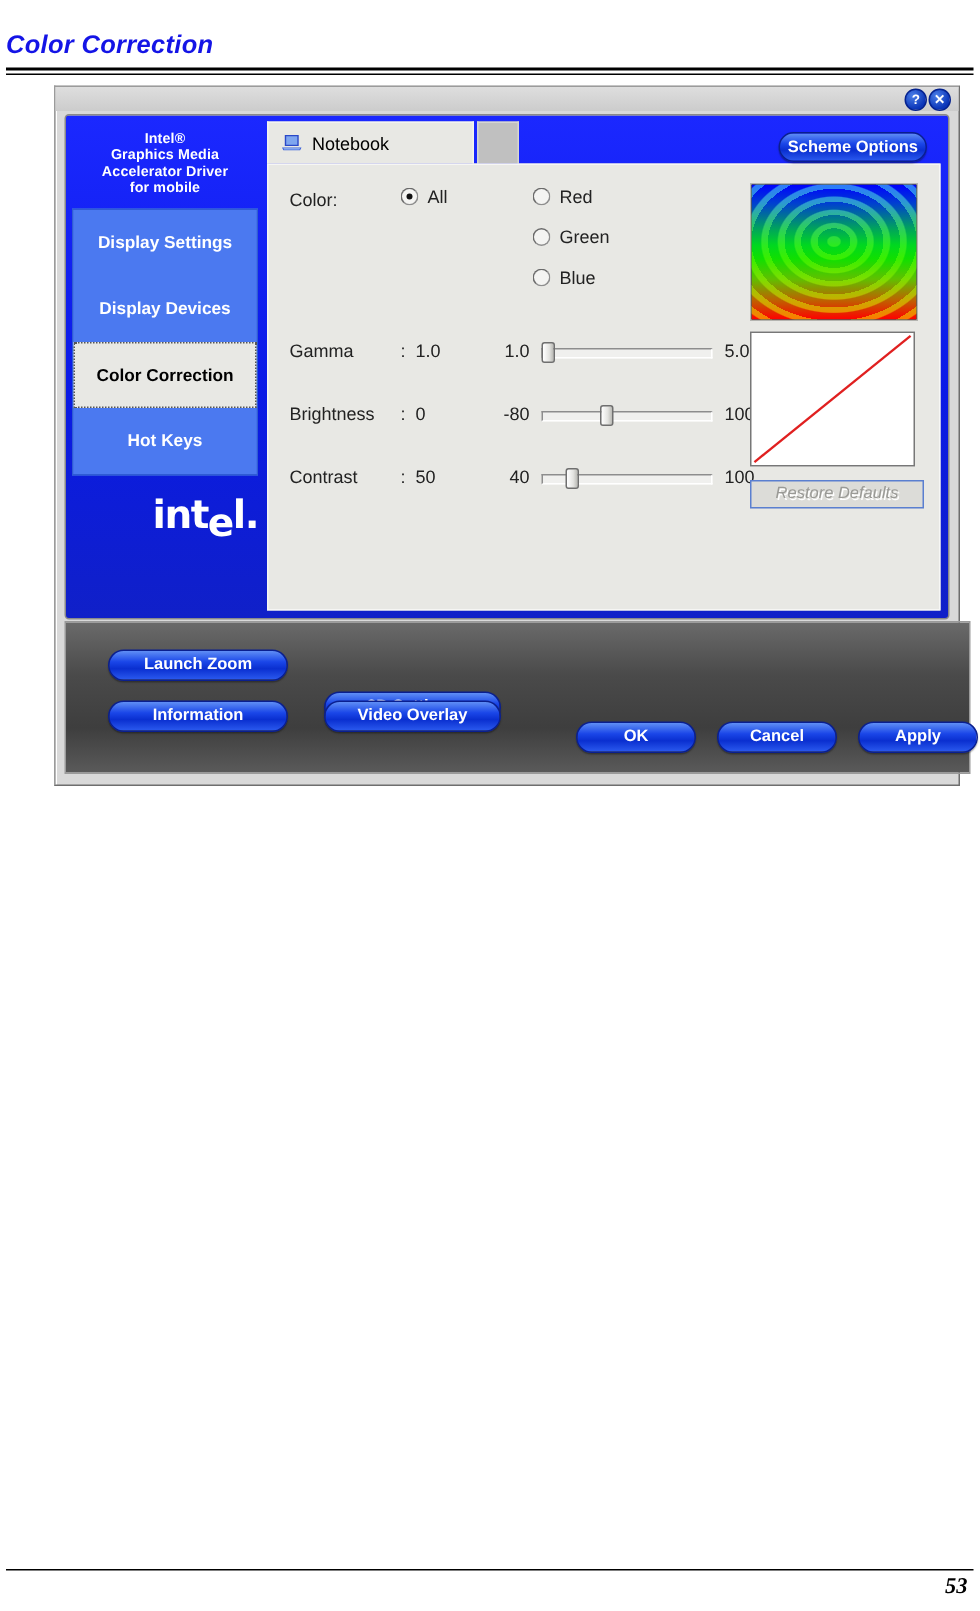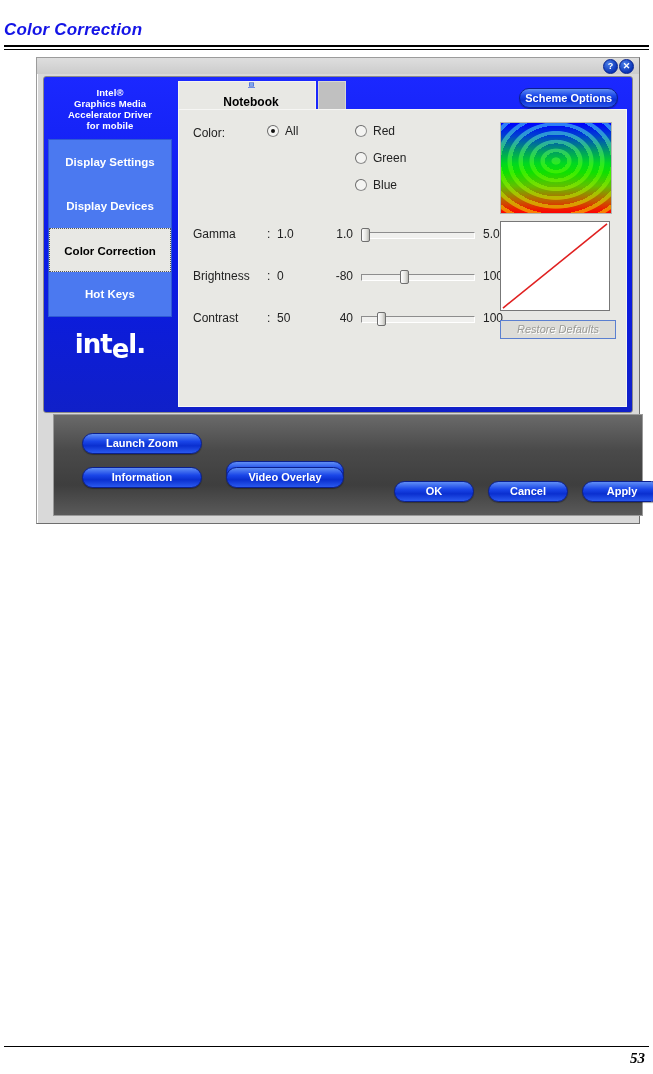--- a/index.html
+++ b/index.html
@@ -59,36 +59,36 @@
     height:44px;line-height:44px;text-align:center;
     color:#ffffff;font-size:11.5px;font-weight:bold;
     cursor:pointer;background:#4b79f0;
   }
   .nav-item.selected{
     background:#e8e8e4;color:#000000;
     border:1px dotted #555;
     box-sizing:border-box;
   }
   #intel-logo{
-    margin-top:6px;height:42px;display:flex;align-items:center;justify-content:center;
+    margin-top:6px;height:42px;display:flex;align-items:center;justify-content:flex-end;
   }
   #intel-logo .word{
     color:#ffffff;font-size:26px;font-weight:bold;letter-spacing:-1px;
     font-family:"DejaVu Sans",sans-serif;position:relative;display:inline-block;
   }
   #intel-logo .e{display:inline-block;position:relative;top:5px;}
 
   
   #content{
     position:absolute;left:134px;top:4px;width:449px;height:326px;
   }
   #tabstrip{position:relative;height:28px;}
   .tab{
     position:absolute;top:0;height:28px;box-sizing:border-box;
-    font-size:12px;font-weight:bold;color:#000;cursor:pointer;flex-direction:column;
+    font-size:12px;font-weight:normal;color:#000;cursor:pointer;
   }
   #tab-notebook{
     left:0;width:138px;background:#e8e8e4;
     border:1px solid #f3f3f0;border-bottom:none;
     display:flex;align-items:center;padding-left:8px;gap:6px;
   }
   #tab-blank{
     left:140px;width:28px;background:#c0c0c0;border:1px solid #d6d6d2;border-bottom:none;
   }
   .laptop-icon{width:15px;height:13px;display:block;}
@@ -185,23 +185,24 @@
   #curve-preview svg{display:block;width:100%;height:100%;}
   #restore-defaults{
     margin-top:9px;width:116px;height:19px;box-sizing:border-box;
     background:#dcdcd8;border:1px solid #5a7fd0;
     color:#9a9a96;font-size:11px;text-align:center;line-height:17px;
     text-shadow:1px 1px 0 #ffffff;cursor:default;
   }
 
   
   #bottombar{
-    position:absolute;left:16px;top:356px;width:588px;height:100px;
+    position:absolute;left:6px;top:356px;width:588px;height:100px;
     background:linear-gradient(180deg,#6a6a6a 0%,#4a4a4a 35%,#3e3e3e 70%,#5a5a5a 100%);
     border:1px solid #9a9a9a;
+    padding-left:14px;
   }
   .bb{position:absolute;height:19px;line-height:18px;}
   #btn-launch-zoom{left:28px;top:18px;width:118px;}
   #btn-3d-settings{left:172px;top:18px;width:116px;margin-top:28px;}
   #btn-information{left:28px;top:52px;width:118px;}
   #btn-video-overlay{left:172px;top:52px;width:116px;}
   #btn-ok{left:340px;top:66px;width:78px;}
   #btn-cancel{left:434px;top:66px;width:78px;}
   #btn-apply{left:528px;top:66px;width:78px;}
 </style>

